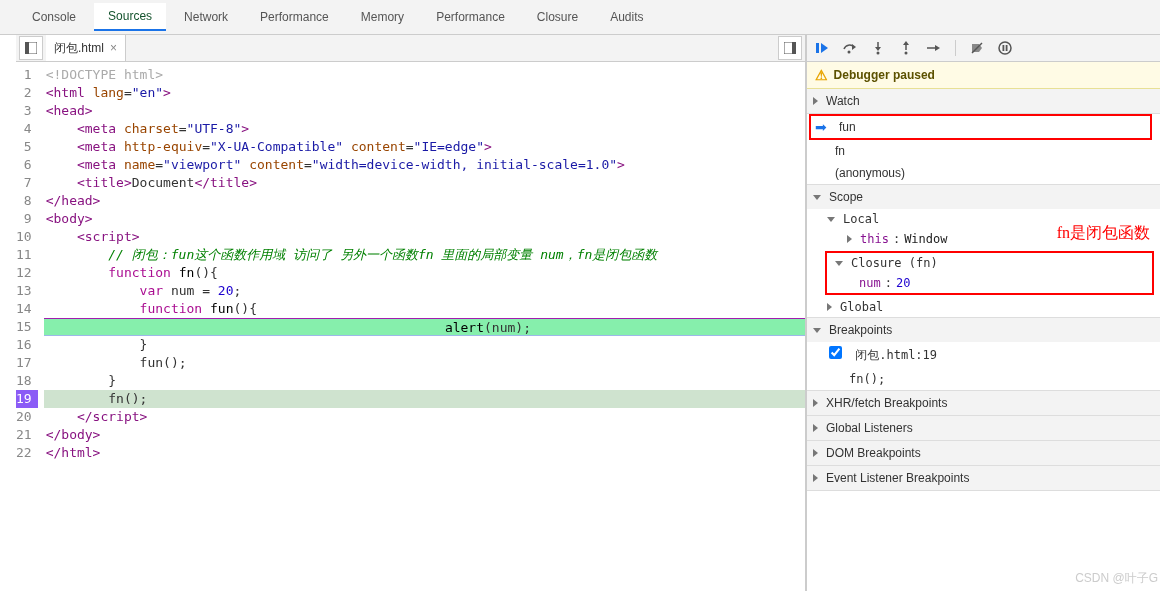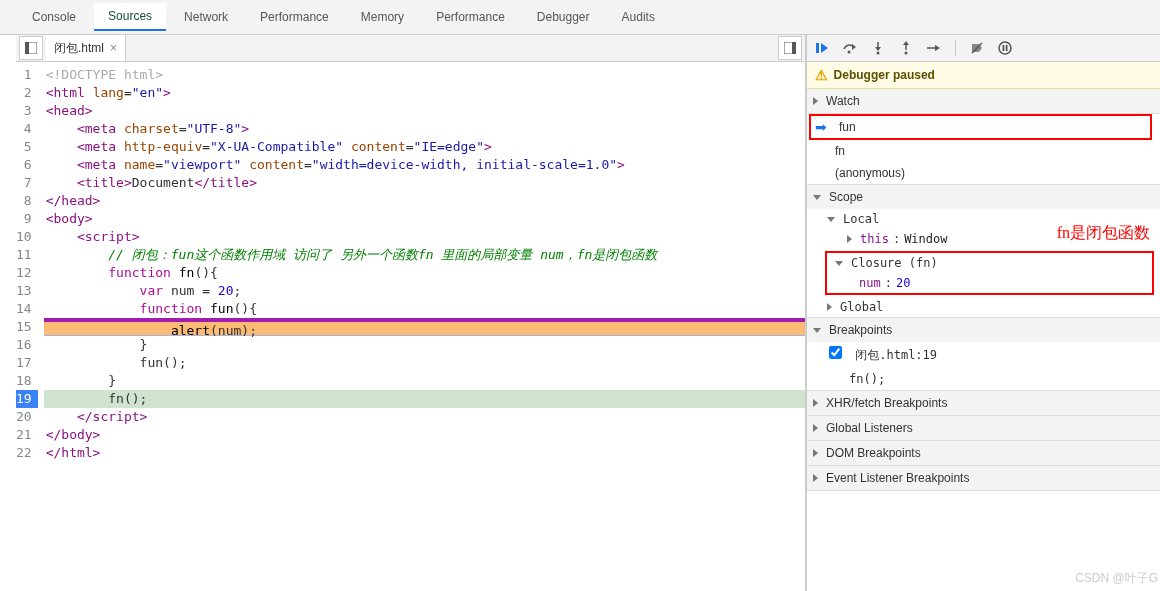--- a/index.html
+++ b/index.html
@@ -10,24 +10,24 @@
   .main { display: flex; height: calc(100% - 28px); }
   .editor-panel { flex: 1; border-right: 1px solid #ccc; display: flex; flex-direction: column; position: relative; padding-left: 16px; }
   .file-tab-bar { display: flex; align-items: center; border-bottom: 1px solid #ccc; height: 27px; background: #f3f3f3; }
   .icon-btn { width: 24px; height: 24px; display: flex; align-items: center; justify-content: center; color: #555; cursor: pointer; border: 1px solid #ccc; margin: 0 3px; background:#fff; }
   .file-tab { display: flex; align-items: center; padding: 4px 8px; background: #fff; border-right: 1px solid #ccc; height: 100%; gap: 6px; }
   .close-x { color: #888; font-size: 12px; cursor:pointer; }
   .spacer { flex: 1; }
   .code-area { display: flex; font-family: Consolas, monospace; font-size: 13px; line-height: 18px; flex: 1; overflow: hidden; }
   .gutter { text-align: right; padding: 4px 6px 4px 0; color: #888; user-select: none; background:#fff; }
   .gutter div { padding-right: 6px; height: 18px; }
-  .gutter div.current { background: #3b82f6; color: #fff; }
+  .gutter div.current { background: #8b5cf6; color: #fff; }
   .code { padding: 4px 0; white-space: pre; flex:1; }
   .code div { height: 18px; padding-left: 2px; }
-  .code div.hl { background: #fdba74; border-top:4px solid #a21caf; border-bottom:1px solid #9db8e8; }
+  .code div.hl { background: #86efac; border-top:1px solid #a21caf; border-bottom:1px solid #9db8e8;text-align:center; }
   .code div.current { background: #cfe3cf; }
   .c-gray { color: #aaa; }
   .c-tag { color: #881280; }
   .c-attr { color: #994500; }
   .c-str { color: #1a1aa6; }
   .c-kw { color: #aa0d91; }
   .c-num { color: #1c00cf; }
   .c-cmt { color: #008000; font-style: italic; }
   .c-fn { color: #000; }
   .sidebar { width: 354px; display: flex; flex-direction: column; overflow-y: auto; border-left: 1px solid #ccc; position: relative; }
@@ -59,21 +59,21 @@
 </head>
 <body>
 
 <div class="tabs-bar" id="tabsBar">
     <div class="tab">Console</div>
     <div class="tab active">Sources</div>
     <div class="tab">Network</div>
     <div class="tab">Performance</div>
     <div class="tab">Memory</div>
     <div class="tab">Performance</div>
-    <div class="tab">Debugger</div>
+    <div class="tab">Closure</div>
     <div class="tab">Audits</div>
   </div>
 
 <div class="main">
   <div class="editor-panel">
     <div class="file-tab-bar">
       <div class="icon-btn">
         <svg width="12" height="12" viewBox="0 0 12 12">
             <rect x="0" y="0" width="12" height="12" fill="none" stroke="#555"></rect>
             <rect x="0" y="0" width="4" height="12" fill="#555"></rect>

